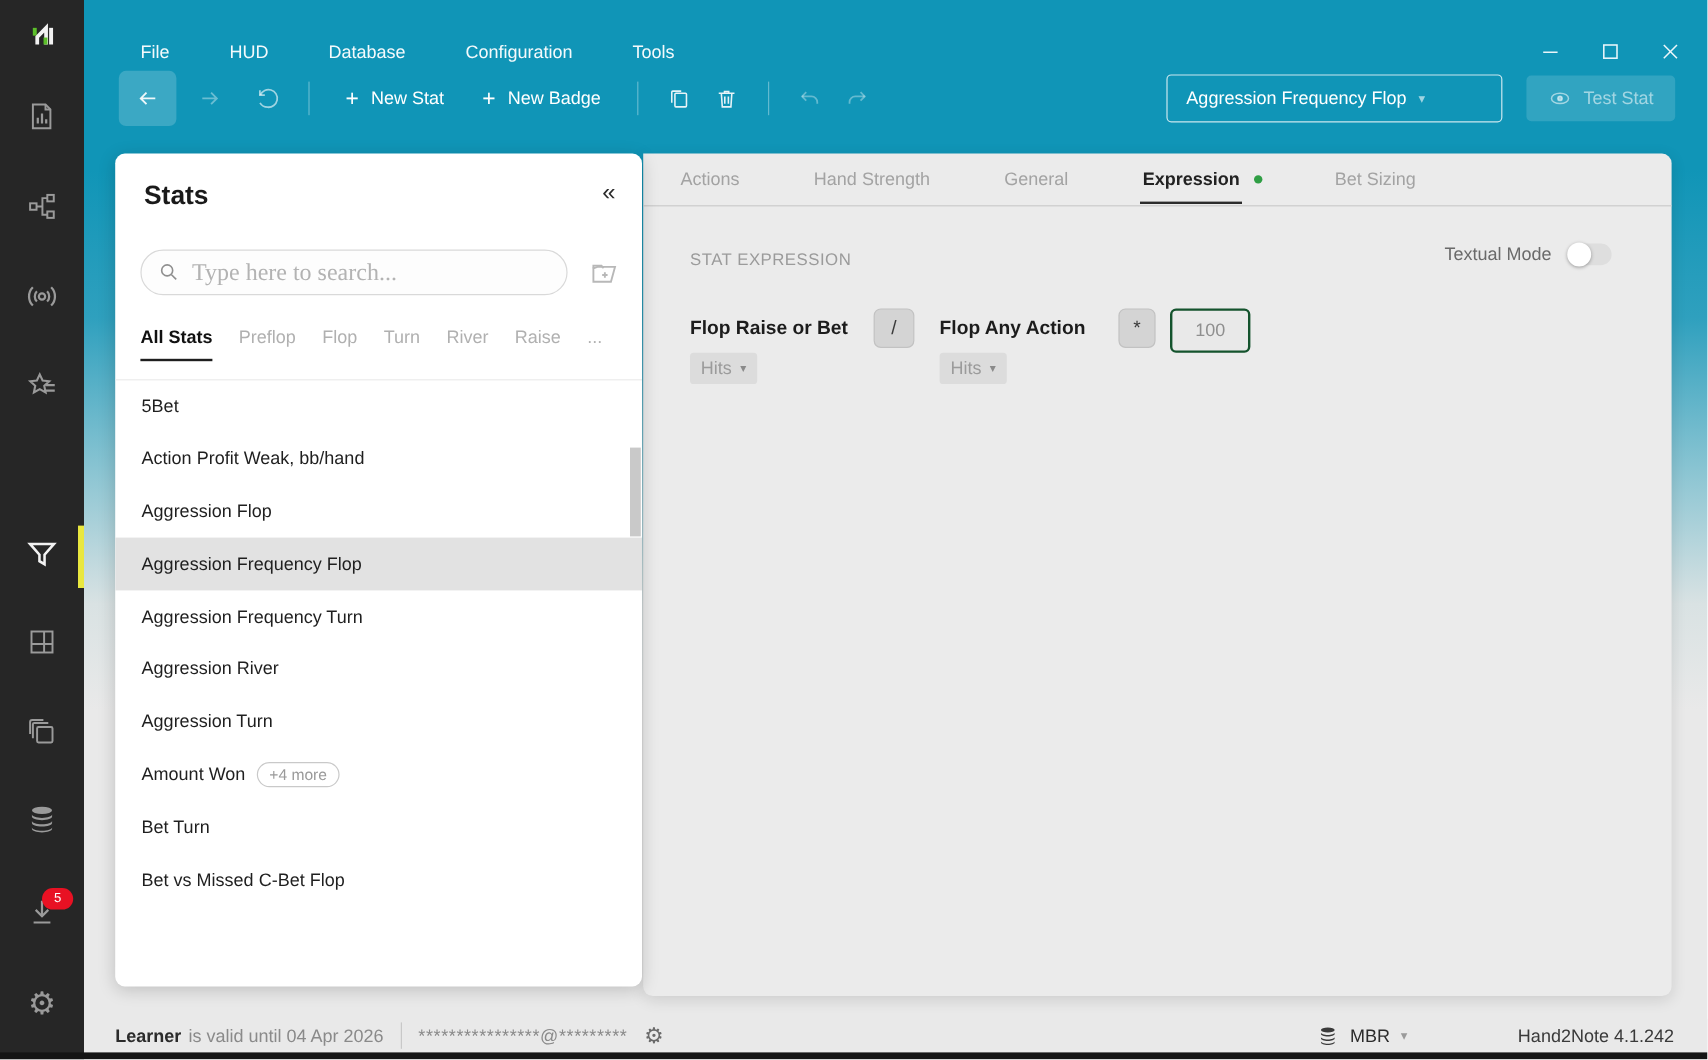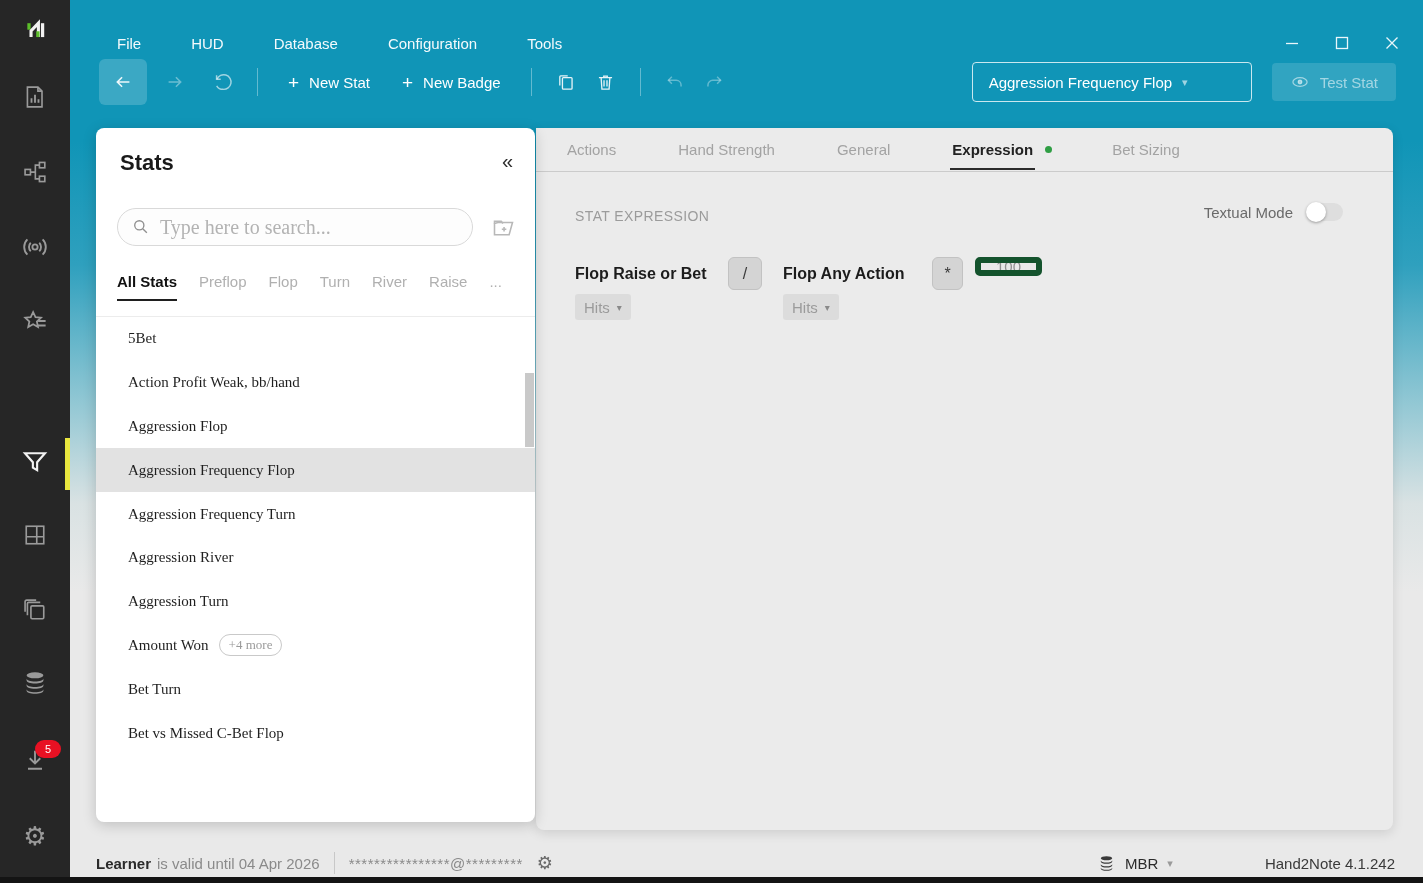--- a/index.html
+++ b/index.html
@@ -40,21 +40,21 @@
   .collapse-btn{position:absolute;right:22px;top:22px;font-size:20px;color:#2b2b2b;cursor:pointer;}
   .search-wrap{position:absolute;left:21px;top:80px;width:356px;height:38px;}
   .search-input{width:100%;height:100%;box-sizing:border-box;border:1px solid #d9d9d9;border-radius:19px;background:#fdfdfd;padding:0 14px 0 42px;font-size:20px;font-family:Liberation Serif, serif;color:#0369a1;outline:none;}
   .search-input::placeholder{color:#b3b3b3;}
   .search-icon{position:absolute;left:14px;top:9px;color:#8f8f8f;}
   .folder-btn{position:absolute;right:18px;top:86px;color:#b8b8b8;cursor:pointer;}
   .stats-tabs{position:absolute;left:21px;top:145px;display:flex;gap:22px;font-size:15px;color:#b0b0b0;}
   .stats-tab{cursor:pointer;padding-bottom:9px;}
   .stats-tab.active{color:#111;font-weight:700;border-bottom:2px solid #1f1f1f;}
   .stats-list{position:absolute;left:0;top:188px;right:0;bottom:0;border-top:1px solid #ececec;}
-  .stat-row{height:43.8px;display:flex;align-items:center;padding-left:32px;font-size:15px;color:#1f1f1f;cursor:pointer;white-space:nowrap;font-family:Liberation Serif, serif;}
+  .stat-row{height:43.8px;display:flex;align-items:center;padding-left:22px;font-size:15px;color:#1f1f1f;cursor:pointer;white-space:nowrap;}
   .stat-row.selected{background:#e2e2e2;}
   .more-pill{margin-left:10px;border:1px solid #c9c9c9;border-radius:12px;padding:2px 9px;font-size:13px;color:#9a9a9a;background:#fff;cursor:pointer;}
   .list-scrollbar{position:absolute;right:1px;top:56px;width:9px;height:74px;background:#c9c9c9;}
   
   .content-panel{position:absolute;left:536px;top:128px;width:857px;height:702px;background:#ebebeb;border-radius:0 8px 8px 8px;box-shadow:0 3px 12px rgba(0,0,0,0.12);z-index:15;}
   .content-tabs{display:flex;gap:58px;padding-left:29px;height:43px;align-items:center;border-bottom:1px solid #cbcbcb;font-size:15px;color:#a3a3a3;}
   .content-tab{cursor:pointer;height:100%;display:flex;align-items:center;}
   .content-tab .tab-label{padding:11px 2px 10px;border-bottom:2px solid transparent;}
   .content-tab.active{color:#222;font-weight:700;}
   .content-tab.active .tab-label{border-bottom:2px solid #2b2b2b;}
@@ -62,21 +62,21 @@
   .section-title{position:absolute;left:39px;top:80px;font-size:14px;color:#9b9b9b;letter-spacing:0.4px;}
   .textual-mode{position:absolute;right:50px;top:75px;display:flex;align-items:center;gap:14px;font-size:15px;color:#6a6a6a;}
   .toggle{width:36px;height:18px;border-radius:9px;background:#dedede;position:relative;cursor:pointer;}
   .toggle-knob{position:absolute;left:-1px;top:-1px;width:20px;height:20px;border-radius:50%;background:#fff;box-shadow:0 1px 3px rgba(0,0,0,0.35);}
   .expr-row{position:absolute;left:0;top:129px;right:0;height:70px;}
   .expr-group{position:absolute;top:0;}
   .expr-name{font-size:16px;font-weight:700;color:#1c1c1c;height:33px;display:flex;align-items:center;white-space:nowrap;}
   .hits-chip{margin-top:4px;display:inline-flex;align-items:center;gap:7px;height:26px;padding:0 9px;background:#dcdcdc;border-radius:3px;font-size:15px;color:#9b9b9b;cursor:pointer;}
   .chip-caret{font-size:10px;color:#8a8a8a;}
   .op-btn{position:absolute;top:0;height:33px;border-radius:6px;background:#d4d4d4;border:1px solid #c2c2c2;display:flex;align-items:center;justify-content:center;font-size:16px;color:#3a3a3a;cursor:pointer;box-sizing:border-box;}
-  .const-input{position:absolute;top:0;width:67px;height:19px;border:6px solid #14532d;border-radius:5px;background:#e9e9e9;color:#8f8f8f;font-size:15px;text-align:center;font-family:"Liberation Sans",sans-serif;box-sizing:border-box;outline:none;}
+  .const-input{position:absolute;top:0;width:67px;height:37px;border:2px solid #14532d;border-radius:5px;background:#e9e9e9;color:#8f8f8f;font-size:15px;text-align:center;font-family:"Liberation Sans",sans-serif;box-sizing:border-box;outline:none;}
   
   .statusbar{position:absolute;left:70px;right:0;bottom:6px;height:28px;display:flex;align-items:center;background:#e9e9e9;z-index:25;font-size:15px;color:#8a8a8a;}
   .license-name{font-weight:700;color:#2b2b2b;margin-left:26px;}
   .license-validity{margin-left:6px;}
   .sb-divider{width:1px;height:22px;background:#c8c8c8;margin:0 14px;}
   .email-mask{letter-spacing:0.5px;}
   .sb-gear{margin-left:14px;font-size:18px;color:#6a6a6a;cursor:pointer;line-height:1;}
   .db-switch{margin-left:auto;display:flex;align-items:center;gap:9px;cursor:pointer;color:#2b2b2b;}
   .db-caret{font-size:11px;color:#9a9a9a;}
   .app-version{margin-left:92px;margin-right:28px;color:#3a3a3a;}

